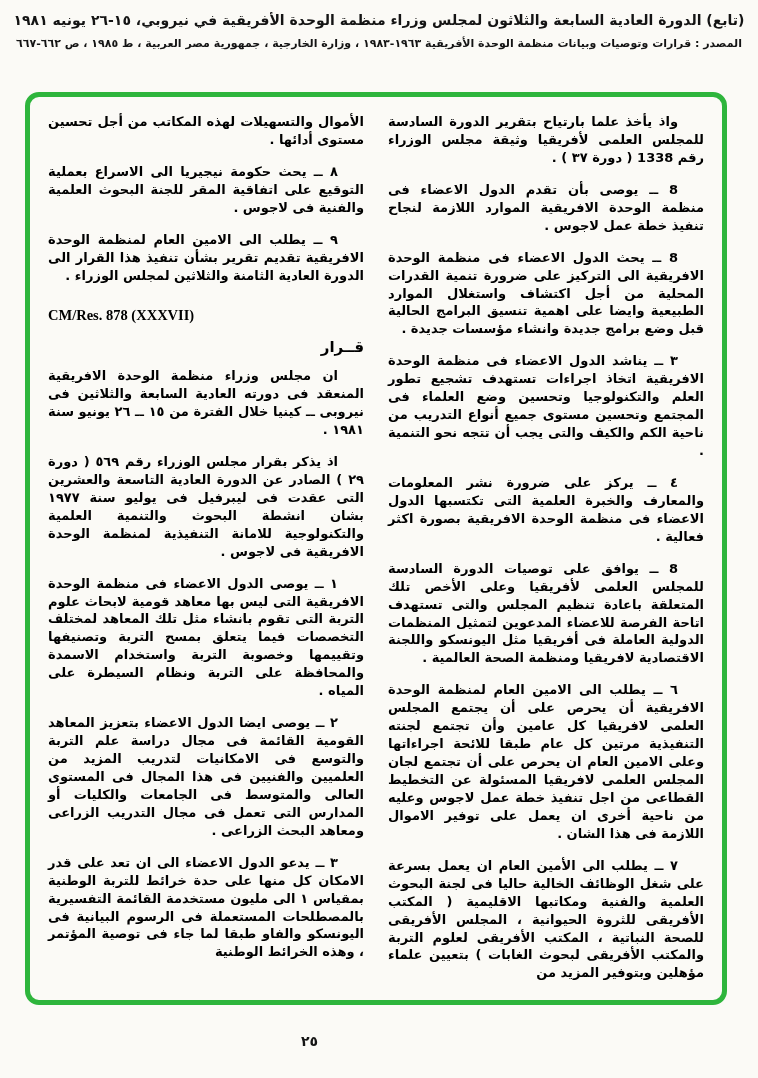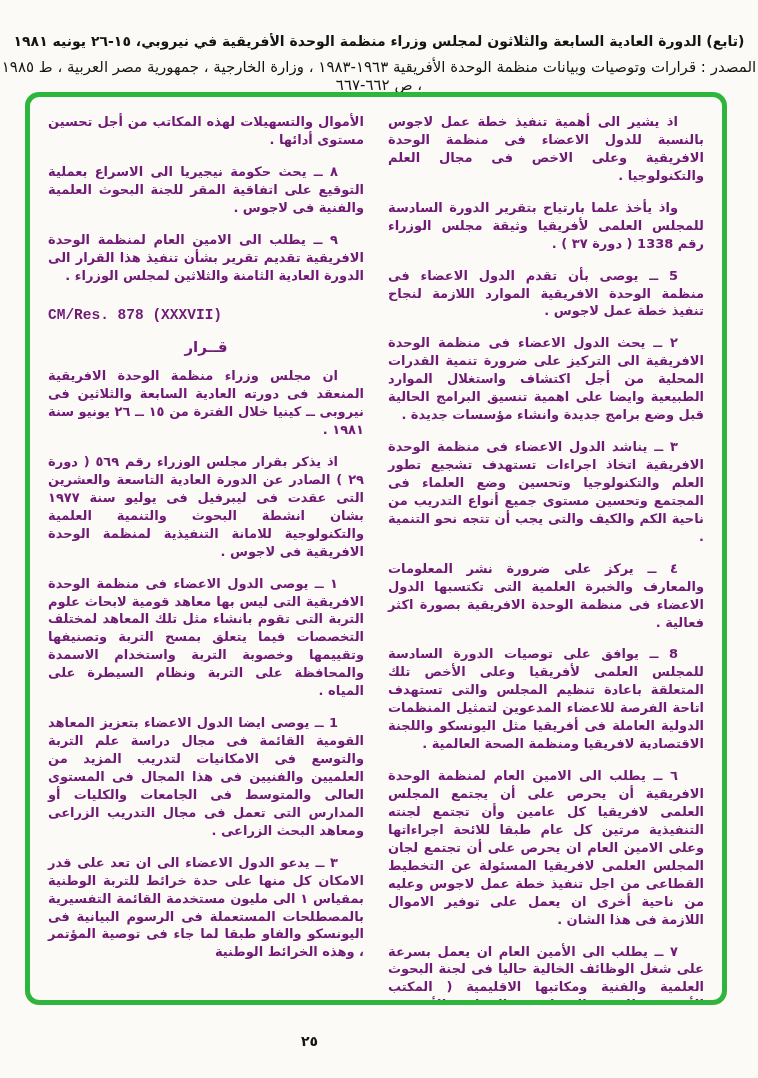--- a/index.html
+++ b/index.html
@@ -4,27 +4,27 @@
 <style>
   html,body{margin:0;padding:0;}
   body{
     width:758px;height:1078px;position:relative;
     background:#fbfaf6;color:#141414;
     font-family:"DejaVu Sans", sans-serif;
     overflow:hidden;
   }
   .page-header{
     text-align:center;direction:rtl;
-    padding-top:33px;
+    padding-top:12px;
   }
   .header-line1{
     font-size:14px;font-weight:bold;letter-spacing:0;
   }
   .header-line2{
-    font-size:15px;font-weight:normal;margin-top:9px;
+    font-size:11px;font-weight:bold;margin-top:9px;
   }
   .content-frame{
     position:absolute;left:25px;top:92px;
     width:702px;height:913px;
     border:5px solid #2eb53c;border-radius:14px;
     background:#fbfaf6;
     box-sizing:border-box;
     overflow:hidden;
   }
   .columns{
@@ -33,32 +33,32 @@
     padding:16px 18px 10px 18px;
     height:100%;
     box-sizing:border-box;
   }
   .col{
     flex:1;min-width:0;
     direction:rtl;
     text-align:justify;
     font-size:13px;font-weight:bold;
     line-height:1.38;
-    color:#701a75;
+    color:#000000;
   }
   p.para{margin:0 0 14px 0;}
   p.indent{text-indent:26px;}
   .cmres{
     direction:ltr;text-align:left;
-    font-family:Liberation Mono, monospace;
+    font-family:Liberation Serif, serif;
     font-size:14.5px;font-weight:bold;
     margin:20px 0 8px 0;
   }
   .doc-title{
-    text-align:center;text-indent:0;
+    text-indent:0;
     font-size:15px;font-weight:bold;
     margin:12px 0 10px 0;
   }
   .doc-subtitle{
     text-align:center;text-indent:0;
     font-size:13.5px;font-weight:bold;
     margin:0 0 16px 0;
   }
   .page-number{
     position:absolute;top:1033px;left:0;width:619px;
@@ -71,42 +71,41 @@
 
 <header class="page-header">
   <div class="header-line1">(تابع) الدورة العادية السابعة والثلاثون لمجلس وزراء منظمة الوحدة الأفريقية في نيروبي، ١٥-٢٦ يونيه ١٩٨١</div>
   <div class="header-line2">المصدر : قرارات وتوصيات وبيانات منظمة الوحدة الأفريقية ١٩٦٣-١٩٨٣ ، وزارة الخارجية ، جمهورية مصر العربية ، ط ١٩٨٥ ، ص ٦٦٢-٦٦٧</div>
 </header>
 
 <div class="content-frame">
   <div class="columns">
 
     <div class="col">
-      <p class="para indent">اذ يشير الى أهمية تنفيذ خطة عمل لاجوس بالنسبة للدول الاعضاء فى منظمة الوحدة الافريقية وعلى الاخص فى مجال العلم والتكنولوجيا .</p>
       <p class="para indent">واذ يأخذ علما بارتياح بتقرير الدورة السادسة للمجلس العلمى لأفريقيا وثيقة مجلس الوزراء رقم 1338 ( دورة ٣٧ ) .</p>
-      <p class="para indent">5 ــ يوصى بأن تقدم الدول الاعضاء فى منظمة الوحدة الافريقية الموارد اللازمة لنجاح تنفيذ خطة عمل لاجوس .</p>
-      <p class="para indent">٢ ــ يحث الدول الاعضاء فى منظمة الوحدة الافريقية الى التركيز على ضرورة تنمية القدرات المحلية من أجل اكتشاف واستغلال الموارد الطبيعية وايضا على اهمية تنسيق البرامج الحالية قبل وضع برامج جديدة وانشاء مؤسسات جديدة .</p>
+      <p class="para indent">8 ــ يوصى بأن تقدم الدول الاعضاء فى منظمة الوحدة الافريقية الموارد اللازمة لنجاح تنفيذ خطة عمل لاجوس .</p>
+      <p class="para indent">8 ــ يحث الدول الاعضاء فى منظمة الوحدة الافريقية الى التركيز على ضرورة تنمية القدرات المحلية من أجل اكتشاف واستغلال الموارد الطبيعية وايضا على اهمية تنسيق البرامج الحالية قبل وضع برامج جديدة وانشاء مؤسسات جديدة .</p>
       <p class="para indent">٣ ــ يناشد الدول الاعضاء فى منظمة الوحدة الافريقية اتخاذ اجراءات تستهدف تشجيع تطور العلم والتكنولوجيا وتحسين وضع العلماء فى المجتمع وتحسين مستوى جميع أنواع التدريب من ناحية الكم والكيف والتى يجب أن تتجه نحو التنمية .</p>
       <p class="para indent">٤ ــ يركز على ضرورة نشر المعلومات والمعارف والخبرة العلمية التى تكتسبها الدول الاعضاء فى منظمة الوحدة الافريقية بصورة اكثر فعالية .</p>
       <p class="para indent">8 ــ يوافق على توصيات الدورة السادسة للمجلس العلمى لأفريقيا وعلى الأخص تلك المتعلقة باعادة تنظيم المجلس والتى تستهدف اتاحة الفرصة للاعضاء المدعوين لتمثيل المنظمات الدولية العاملة فى أفريقيا مثل اليونسكو واللجنة الاقتصادية لافريقيا ومنظمة الصحة العالمية .</p>
       <p class="para indent">٦ ــ يطلب الى الامين العام لمنظمة الوحدة الافريقية أن يحرص على أن يجتمع المجلس العلمى لافريقيا كل عامين وأن تجتمع لجنته التنفيذية مرتين كل عام طبقا للائحة اجراءاتها وعلى الامين العام ان يحرص على أن تجتمع لجان المجلس العلمى لافريقيا المسئولة عن التخطيط القطاعى من اجل تنفيذ خطة عمل لاجوس وعليه من ناحية أخرى ان يعمل على توفير الاموال اللازمة فى هذا الشان .</p>
       <p class="para indent">٧ ــ يطلب الى الأمين العام ان يعمل بسرعة على شغل الوظائف الخالية حاليا فى لجنة البحوث العلمية والفنية ومكاتبها الاقليمية ( المكتب الأفريقى للثروة الحيوانية ، المجلس الأفريقى للصحة النباتية ، المكتب الأفريقى لعلوم التربة والمكتب الأفريقى لبحوث الغابات ) بتعيين علماء مؤهلين وبتوفير المزيد من</p>
     </div>
 
     <div class="col">
       <p class="para">الأموال والتسهيلات لهذه المكاتب من أجل تحسين مستوى أدائها .</p>
       <p class="para indent">٨ ــ يحث حكومة نيجيريا الى الاسراع بعملية التوقيع على اتفاقية المقر للجنة البحوث العلمية والفنية فى لاجوس .</p>
       <p class="para indent">٩ ــ يطلب الى الامين العام لمنظمة الوحدة الافريقية تقديم تقرير بشأن تنفيذ هذا القرار الى الدورة العادية الثامنة والثلاثين لمجلس الوزراء .</p>
 
       <p class="cmres">CM/Res. 878 (XXXVII)</p>
       <div class="doc-title">قــرار</div>
 
       <p class="para indent">ان مجلس وزراء منظمة الوحدة الافريقية المنعقد فى دورته العادية السابعة والثلاثين فى نيروبى ــ كينيا خلال الفترة من ١٥ ــ ٢٦ يونيو سنة ١٩٨١ .</p>
       <p class="para indent">اذ يذكر بقرار مجلس الوزراء رقم ٥٦٩ ( دورة ٢٩ ) الصادر عن الدورة العادية التاسعة والعشرين التى عقدت فى ليبرفيل فى يوليو سنة ١٩٧٧ بشان انشطة البحوث والتنمية العلمية والتكنولوجية للامانة التنفيذية لمنظمة الوحدة الافريقية فى لاجوس .</p>
       <p class="para indent">١ ــ يوصى الدول الاعضاء فى منظمة الوحدة الافريقية التى ليس بها معاهد قومية لابحاث علوم التربة التى تقوم بانشاء مثل تلك المعاهد لمختلف التخصصات فيما يتعلق بمسح التربة وتصنيفها وتقييمها وخصوبة التربة واستخدام الاسمدة والمحافظة على التربة ونظام السيطرة على المياه .</p>
-      <p class="para indent">1 ــ يوصى ايضا الدول الاعضاء بتعزيز المعاهد القومية القائمة فى مجال دراسة علم التربة والتوسع فى الامكانيات لتدريب المزيد من العلميين والفنيين فى هذا المجال فى المستوى العالى والمتوسط فى الجامعات والكليات أو المدارس التى تعمل فى مجال التدريب الزراعى ومعاهد البحث الزراعى .</p>
+      <p class="para indent">٢ ــ يوصى ايضا الدول الاعضاء بتعزيز المعاهد القومية القائمة فى مجال دراسة علم التربة والتوسع فى الامكانيات لتدريب المزيد من العلميين والفنيين فى هذا المجال فى المستوى العالى والمتوسط فى الجامعات والكليات أو المدارس التى تعمل فى مجال التدريب الزراعى ومعاهد البحث الزراعى .</p>
       <p class="para indent">٣ ــ يدعو الدول الاعضاء الى ان تعد على قدر الامكان كل منها على حدة خرائط للتربة الوطنية بمقياس ١ الى مليون مستخدمة القائمة التفسيرية بالمصطلحات المستعملة فى الرسوم البيانية فى اليونسكو والفاو طبقا لما جاء فى توصية المؤتمر ، وهذه الخرائط الوطنية</p>
     </div>
 
   </div>
 </div>
 
 <div class="page-number">٢٥</div>
 
 </body></html>

